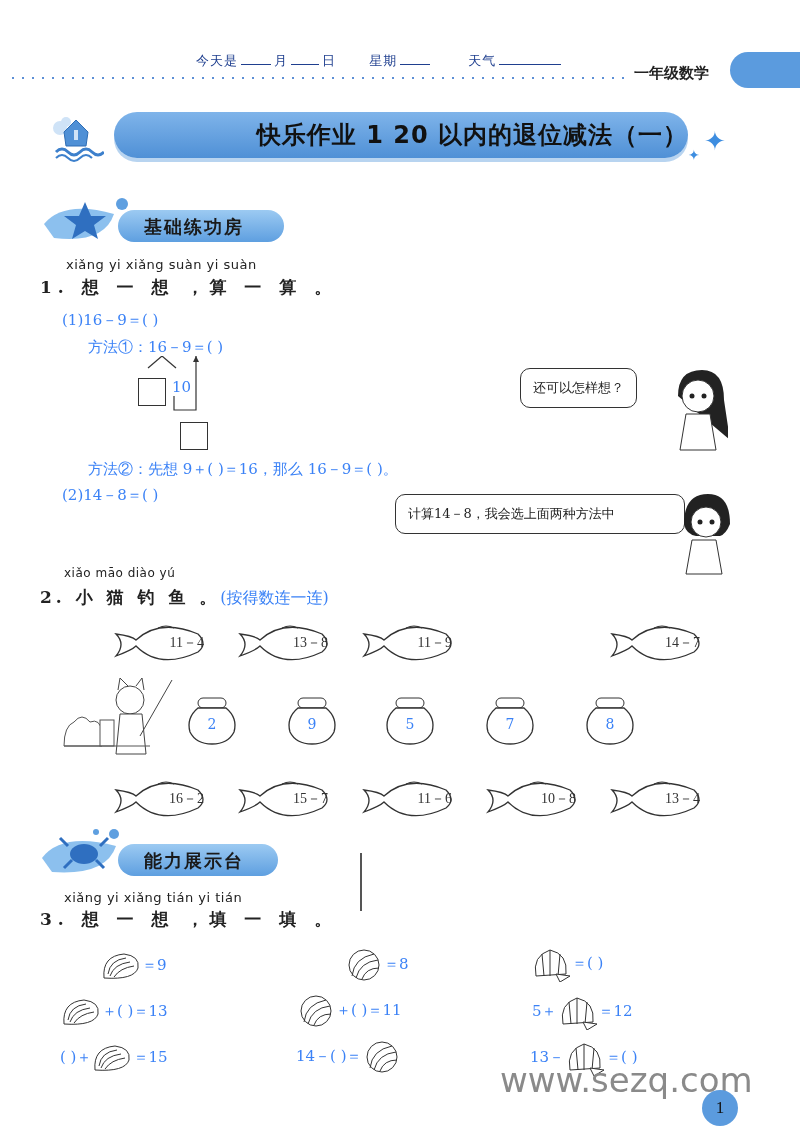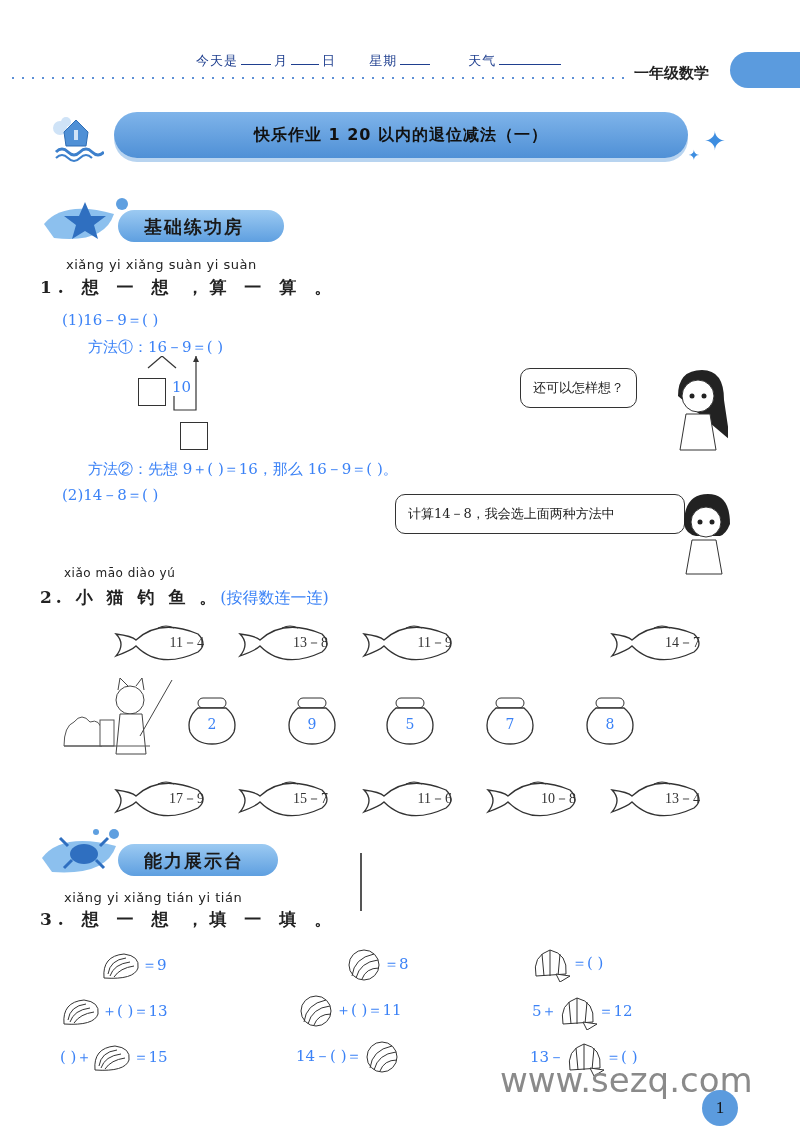--- a/index.html
+++ b/index.html
@@ -18,21 +18,21 @@
   .dots { left: 8px; top: 77px; width: 620px; height: 2px;
     background-image: radial-gradient(circle, #5c8fd6 1px, transparent 1.3px);
     background-size: 10px 2px; }
   .grade-label { left: 634px; top: 64px; font-size: 15px; font-weight: bold; color: #222; }
   .grade-tab { left: 730px; top: 52px; width: 70px; height: 36px; background: #5b9bde;
     border-radius: 18px 0 0 18px; }
 
   
   .banner { left: 114px; top: 112px; width: 574px; height: 46px; border-radius: 23px;
     background: linear-gradient(#7fb4ea, #4f90d6); box-shadow: 0 4px 0 #b8d4f0; }
-  .banner-text { left: 114px; top: 114px; width: 574px; text-align: center; font-size: 16px;
+  .banner-text { left: 114px; top: 114px; width: 574px; text-align: right; font-size: 24px;
     font-weight: bold; color: #111; line-height: 42px; letter-spacing: 1px; }
   .ship-icon { left: 48px; top: 108px; width: 56px; height: 56px; }
   .sparkle { color: #3d8de0; font-size: 22px; line-height: 1; }
 
   
   .sec-pill { height: 32px; border-radius: 16px; background: linear-gradient(#9ccaf2, #5e9fe0); }
   .sec-text { font-size: 18px; font-weight: bold; color: #1a1a1a; letter-spacing: 2px; }
   .sec-icon { width: 90px; height: 50px; }
 
   .pinyin { font-size: 13px; color: #222; letter-spacing: 0.5px; white-space: nowrap; }
@@ -208,21 +208,21 @@
     <div class="abs line" style="left:0;width:56px;text-align:center;top:20px;font-size:14px">8</div>
   </div>
 </div>
 
 <div class="abs" style="left:112px;top:778px;width:600px;height:50px">
   <div class="abs" style="left:0">
     <svg class="fish" viewBox="0 0 92 44">
         <path d="M4 12 Q14 22 4 34 Q20 28 24 24 Q48 48 86 30 Q96 22 86 12 Q48 -4 24 18 Q20 14 4 12Z" fill="#fff" stroke="#333" stroke-width="1.3"></path>
         <path d="M46 6 q8 -4 16 0" stroke="#333" fill="none"></path>
       </svg>
-    <div class="abs fish-text serif">17－9</div>
+    <div class="abs fish-text serif">16－2</div>
   </div>
   <div class="abs" style="left:124px">
     <svg class="fish" viewBox="0 0 92 44">
         <path d="M4 12 Q14 22 4 34 Q20 28 24 24 Q48 48 86 30 Q96 22 86 12 Q48 -4 24 18 Q20 14 4 12Z" fill="#fff" stroke="#333" stroke-width="1.3"></path>
         <path d="M46 6 q8 -4 16 0" stroke="#333" fill="none"></path>
       </svg>
     <div class="abs fish-text serif">15－7</div>
   </div>
   <div class="abs" style="left:248px">
     <svg class="fish" viewBox="0 0 92 44">

